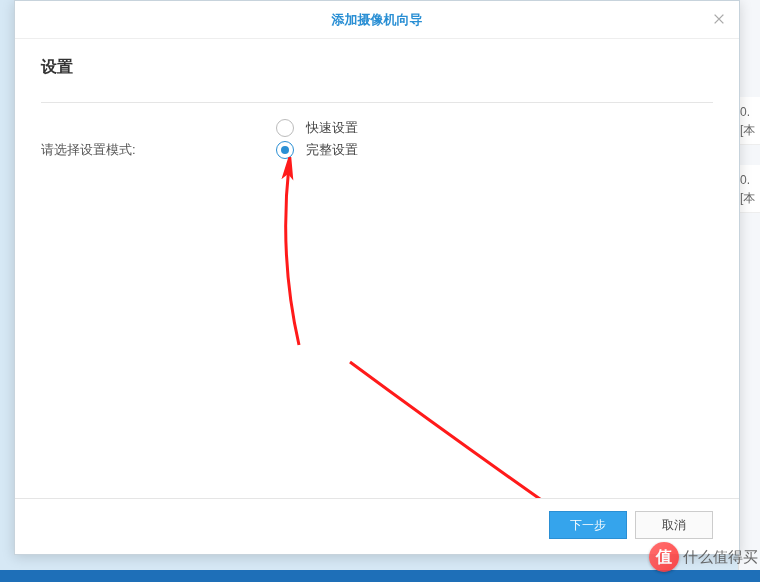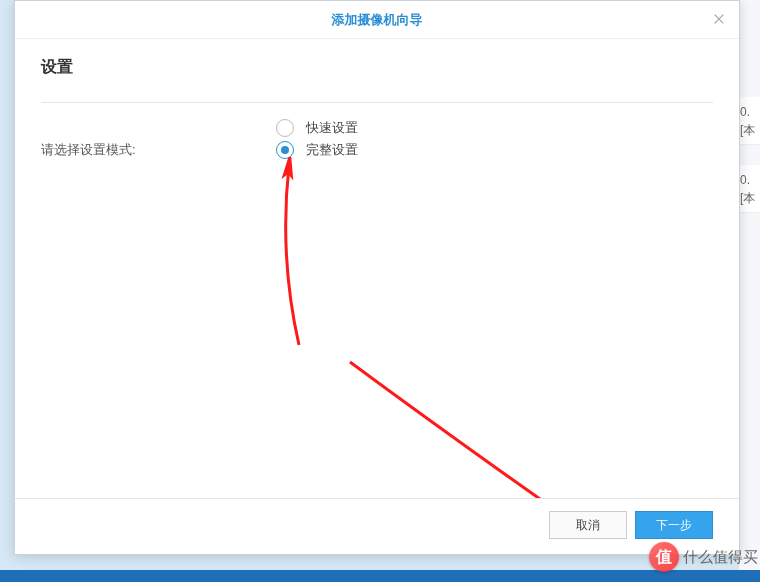--- a/index.html
+++ b/index.html
@@ -257,21 +257,21 @@
       <defs>
           <marker id="ah2" markerWidth="10" markerHeight="10" refX="5" refY="2" orient="auto">
             <polygon points="0,0 10,2 0,4 2,2" fill="#ff1a1a"></polygon>
           </marker>
         </defs>
       <path d="M 5 5 Q 120 90 252 182" stroke="#ff1a1a" stroke-width="3" fill="none" marker-end="url(#ah2)"></path>
     </svg>
   </div>
 
   <div class="dialog-footer">
+    <button class="btn btn-primary">下一步</button>
     <button class="btn">取消</button>
-    <button class="btn btn-primary">下一步</button>
   </div>
 </div>
 
 <div class="watermark">
   <div class="wm-circle">值</div>
   <span>什么值得买</span>
 </div>
 
 </body></html>

